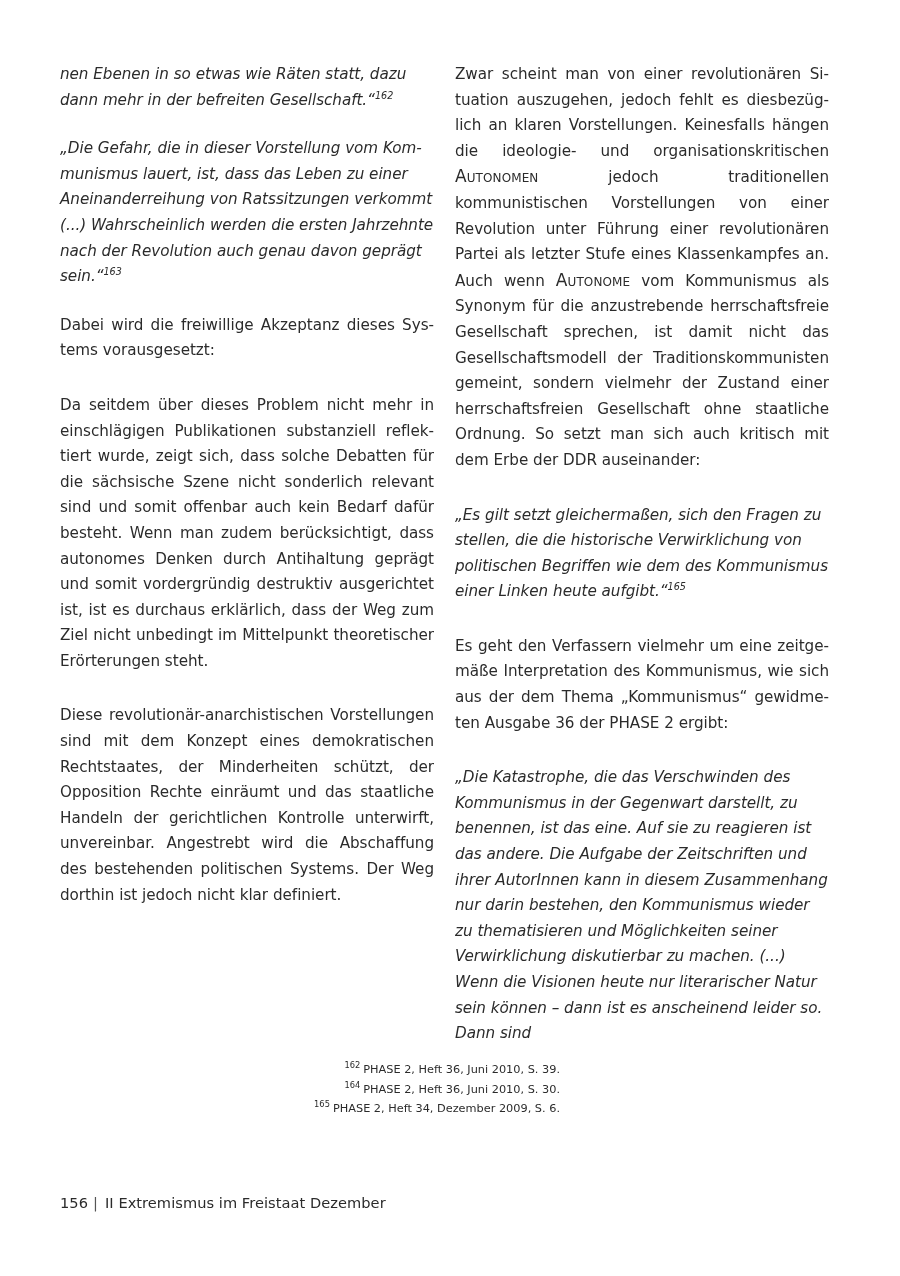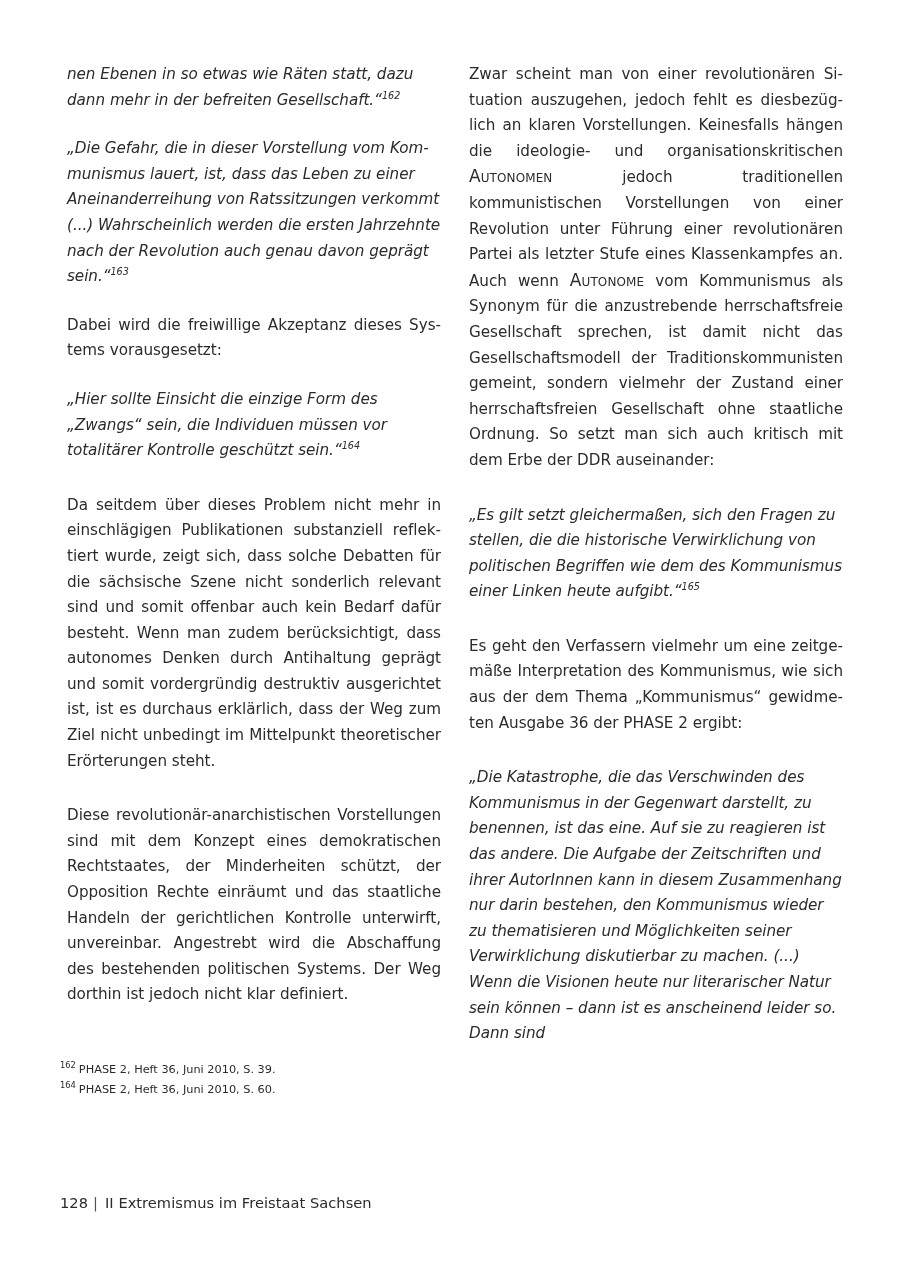--- a/index.html
+++ b/index.html
@@ -26,22 +26,21 @@
 
   
   .columns {
     position: absolute;
     left: 60px;
     top: 62px;
     width: 780px;
     height: 960px;
     display: flex;
     flex-direction: row;
-    gap: 28px;
-    margin-left: 7px;
+    gap: 21px;
   }
   .col {
     width: 374px;
     flex: 0 0 374px;
   }
 
   p.para {
     margin: 0 0 23px 0;
     font-size: 15.2px;
     line-height: 25.6px;
@@ -81,20 +80,21 @@
 
   
   .gap-sm { height: 6px; }
 
   
   .footnotes {
     position: absolute;
     left: 60px;
     top: 1060px;
     width: 500px;
+    text-align: right;
   }
   .footnote {
     font-size: 11.3px;
     line-height: 19.6px;
     color: #2b2b2b;
     white-space: nowrap;
   }
   .fn-num {
     font-size: 8.3px;
     vertical-align: super;
@@ -126,21 +126,20 @@
   <div class="columns">
 
     <div class="col">
 
       <p class="para quote"><span>nen Ebenen in so etwas wie Räten statt, dazu dann mehr in der befreiten Gesellschaft.“</span><span class="sup">162</span></p>
 
       <p class="para quote"><span>„Die Gefahr, die in dieser Vorstellung vom Kom­munismus lauert, ist, dass das Leben zu einer An­einanderreihung von Ratssitzungen verkommt (...) Wahrscheinlich werden die ersten Jahrzehnte nach der Revolution auch genau davon geprägt sein.“</span><span class="sup">163</span></p>
 
       <p class="para body"><span>Dabei wird die freiwillige Akzeptanz dieses Sys­tems vorausgesetzt:</span></p>
 
-      <p class="para quote"><span>„Hier sollte Einsicht die einzige Form des „Zwangs“ sein, die Individuen müssen vor totalitärer Kon­trolle geschützt sein.“</span><span class="sup">164</span></p>
 
       <div class="gap-sm"></div>
 
       <p class="para body"><span>Da seitdem über dieses Problem nicht mehr in einschlägigen Publikationen substanziell reflek­tiert wurde, zeigt sich, dass solche Debatten für die sächsische Szene nicht sonderlich relevant sind und somit offenbar auch kein Bedarf dafür besteht. Wenn man zudem berücksichtigt, dass autonomes Denken durch Antihaltung geprägt und somit vordergründig destruktiv ausgerichtet ist, ist es durchaus erklärlich, dass der Weg zum Ziel nicht unbedingt im Mittelpunkt theoreti­scher Erörterungen steht.</span></p>
 
       <div class="gap-sm"></div>
 
       <p class="para body"><span>Diese revolutionär-anarchistischen Vorstellun­gen sind mit dem Konzept eines demokratischen Rechtstaates, der Minderheiten schützt, der Opposition Rechte einräumt und das staatliche Handeln der gerichtlichen Kontrolle unterwirft, unvereinbar. Angestrebt wird die Abschaffung des bestehenden politischen Systems. Der Weg dorthin ist jedoch nicht klar definiert.</span></p>
 
     </div>
@@ -160,18 +159,19 @@
       <div class="gap-sm"></div>
 
       <p class="para quote"><span>„Die Katastrophe, die das Verschwinden des Kom­munismus in der Gegenwart darstellt, zu benen­nen, ist das eine. Auf sie zu reagieren ist das an­dere. Die Aufgabe der Zeitschriften und ihrer AutorInnen kann in diesem Zusammenhang nur darin bestehen, den Kommunismus wieder zu thematisieren und Möglichkeiten seiner Verwirk­lichung diskutierbar zu machen. (...) Wenn die Vi­sionen heute nur literarischer Natur sein können – dann ist es anscheinend leider so. Dann sind</span></p>
 
     </div>
 
   </div>
 
   <div class="footnotes">
     <div class="footnote"><span class="fn-num">162</span><span>PHASE 2, Heft 36, Juni 2010, S. 39.</span></div>
-    <div class="footnote"><span class="fn-num">164</span><span>PHASE 2, Heft 36, Juni 2010, S. 60.</span></div>
+    <div class="footnote"><span class="fn-num">164</span><span>PHASE 2, Heft 36, Juni 2010, S. 30.</span></div>
+    <div class="footnote"><span class="fn-num">165</span><span>PHASE 2, Heft 34, Dezember 2009, S. 6.</span></div>
   </div>
 
-  <div class="page-footer"><span>128</span><span class="footer-sep">|</span><span>II Extremismus im Freistaat Sachsen</span></div>
+  <div class="page-footer"><span>156</span><span class="footer-sep">|</span><span>II Extremismus im Freistaat Dezember</span></div>
 
 </div>
 
 </body></html>

